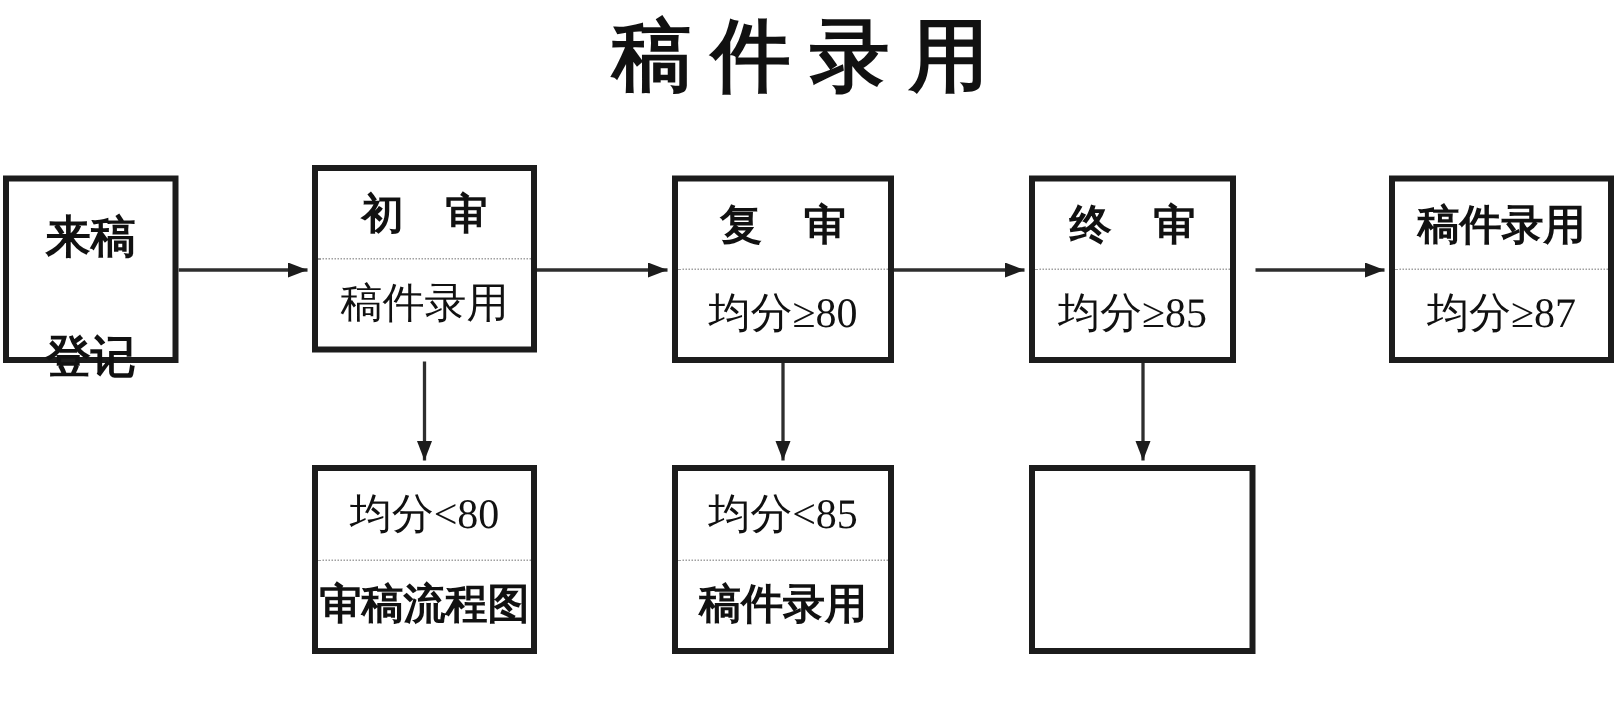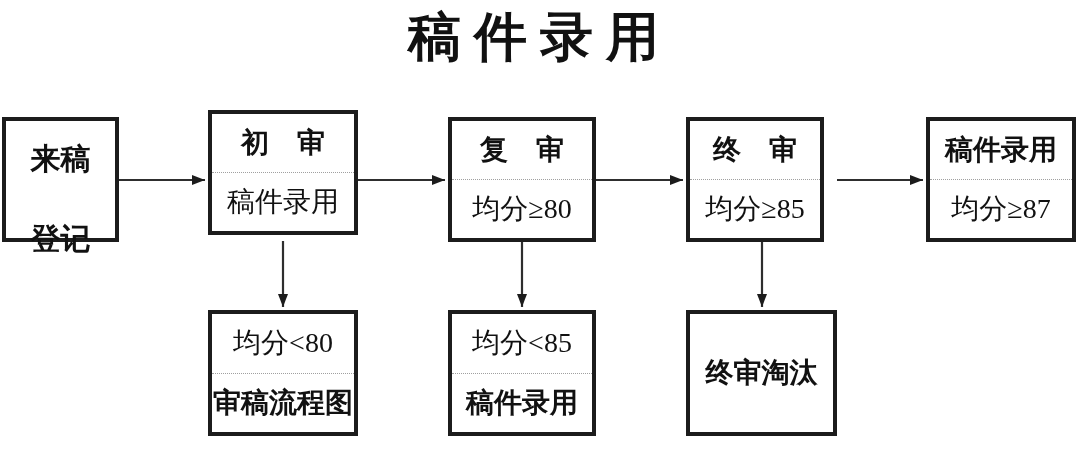--- a/index.html
+++ b/index.html
@@ -152,18 +152,15 @@
   <div class="node" style="left:448px; top:310px; width:148px; height:126px;">
     <div class="cell divided">
       <span class="sub">均分&lt;85</span>
     </div>
     <div class="cell">
       <span class="hdr">稿件录用</span>
     </div>
   </div>
 
   <div class="node" style="left:686px; top:310px; width:151px; height:126px;">
-    <div class="cell">
-      <span class="hdr">终审淘汰</span>
-    </div>
   </div>
 
 </div>
 
 </body></html>

